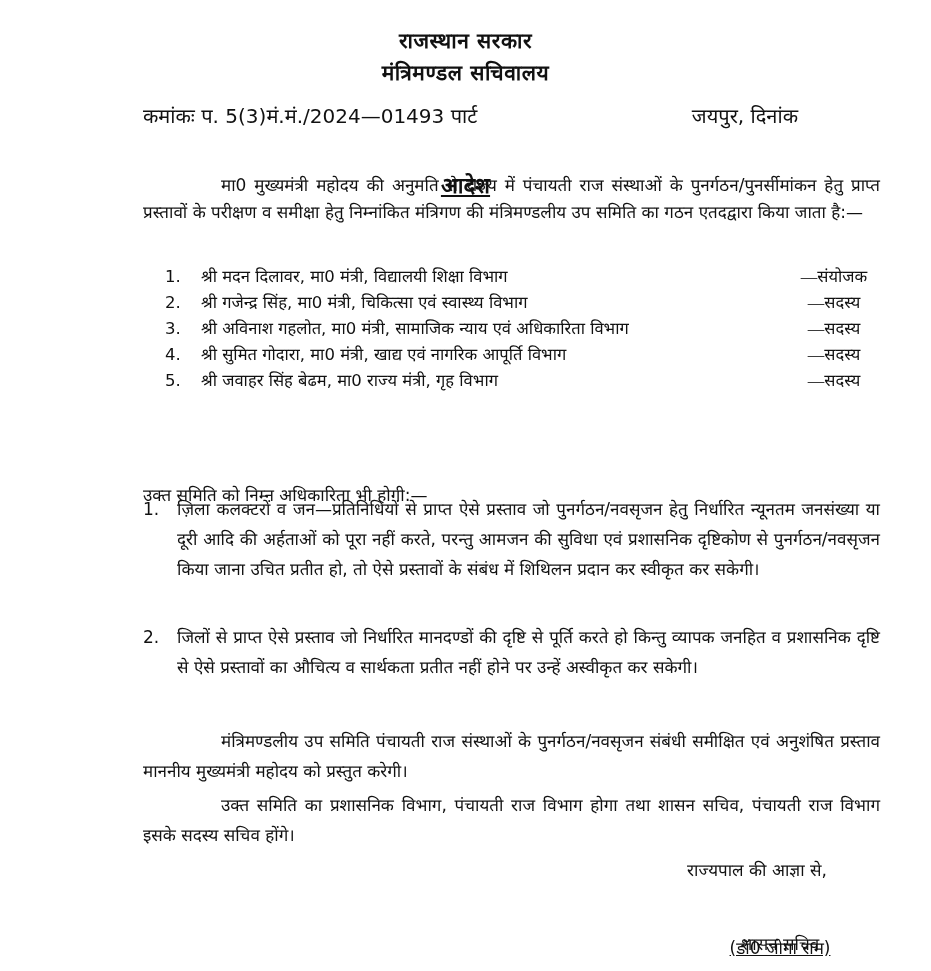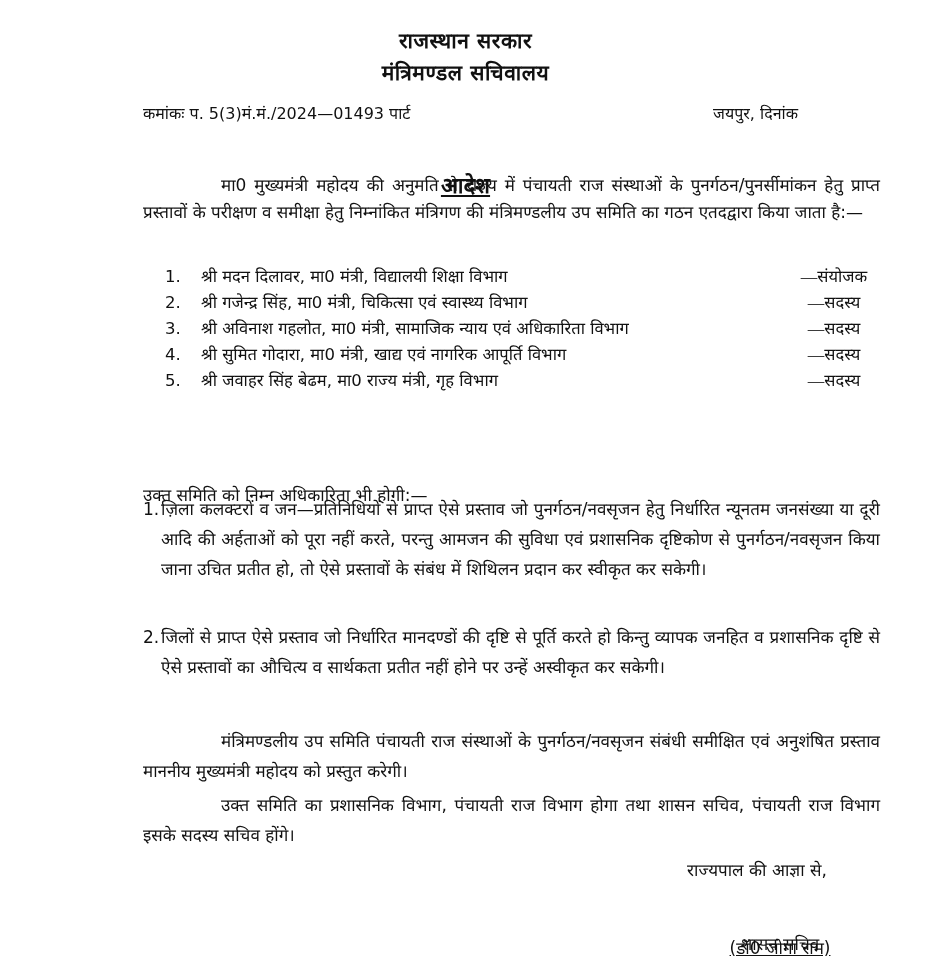--- a/index.html
+++ b/index.html
@@ -10,21 +10,21 @@
   }
   .page { position: absolute; left: 0; top: 0; width: 931px; height: 720px; }
   .header-line {
     position: absolute; left: 0; width: 931px; text-align: center;
     font-weight: bold; font-size: 21px; letter-spacing: 0.5px;
   }
   #gov-title { top: 26px; }
   #dept-title { top: 58px; }
   .ref-row {
     position: absolute; top: 102px; left: 143px; width: 655px;
-    display: flex; justify-content: space-between; font-size: 16px;
+    display: flex; justify-content: space-between; font-size: 20px;
   }
   #order-heading {
     position: absolute; top: 133px; left: 0; width: 931px; text-align: center;
     font-size: 22px; font-weight: bold; text-decoration: underline; margin-top: 36px;
   }
   .para {
     position: absolute; left: 143px; width: 737px; font-size: 17px;
     line-height: 26.5px; text-align: justify; text-align-last: left;
   }
   .indent { text-indent: 78px; }
@@ -32,21 +32,21 @@
   .members { position: absolute; top: 264px; left: 165px; width: 712px; }
   .member {
     display: flex; font-size: 16.5px; height: 26px; line-height: 26px;
   }
   .member .num { width: 36px; }
   .member .name { flex: 1; }
   .member .role { width: 86px; text-align: center; font-family: Liberation Serif, serif; }
   #auth-intro { top: 482px; }
   .clause { position: absolute; left: 143px; width: 737px; font-size: 17px; line-height: 30px; }
   .clause .cnum { position: absolute; left: 0; top: 0; }
-  .clause .ctext { margin-left: 18px; text-align: justify; text-align-last: left; }
+  .clause .ctext { margin-left: 34px; text-align: justify; text-align-last: left; }
   #clause-1 { top: 494px; }
   #clause-2 { top: 622px; }
   #para-submit { top: 726px; line-height: 30px; }
   #para-admin { top: 790px; line-height: 30px; }
   .sig { position: absolute; text-align: center; font-size: 17px; }
   #sig-authority { top: 858px; left: 637px; width: 240px; }
   #sig-name { top: 936px; left: 680px; width: 200px; text-decoration: underline; }
   #sig-title { top: 932px; left: 680px; width: 200px; }
 </style>
 </head>

